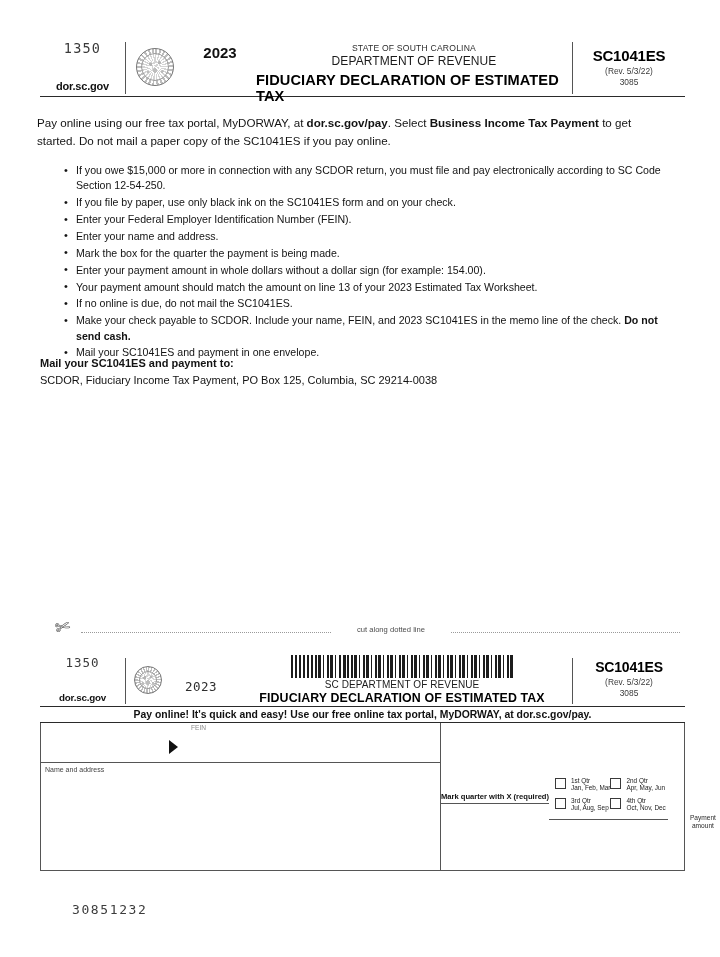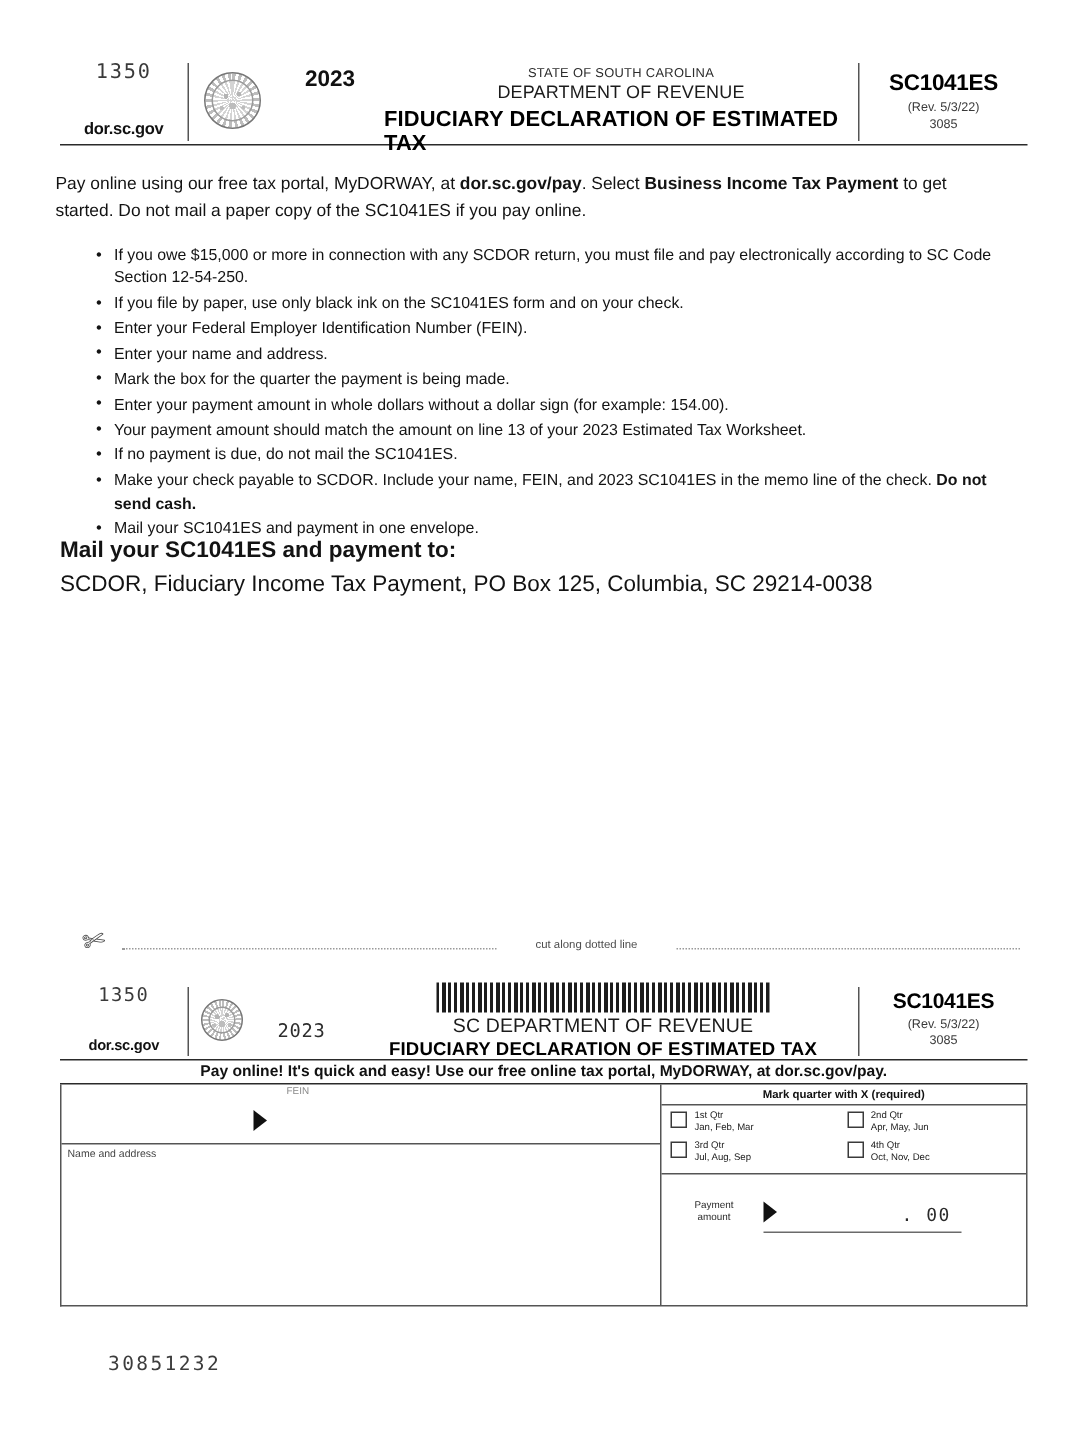--- a/index.html
+++ b/index.html
@@ -187,21 +187,21 @@
     font-size: 11px;
     color: #131313;
   }
   .bullets .li b { font-weight: bold; }
 
   .mailto {
     position: absolute;
     left: 40px;
     top: 355px;
     width: 600px;
-    font-size: 15px;
+    font-size: 11px;
     line-height: 1.55;
     color: #131313;
   }
   .mailto .mt-title { font-weight: bold; }
 
   
   .cutwrap {
     position: absolute;
     left: 55px;
     top: 622px;
@@ -299,21 +299,21 @@
   .barcode {
     width: 222px;
     height: 23px;
     background-image:
       repeating-linear-gradient(90deg,
         #1c1c1c 0px, #1c1c1c 2px, #ffffff 2px, #ffffff 3.5px,
         #1c1c1c 3.5px, #1c1c1c 6.5px, #ffffff 6.5px, #ffffff 8px,
         #1c1c1c 8px, #1c1c1c 9.5px, #ffffff 9.5px, #ffffff 12px);
   }
   .v-dept {
-    font-size: 13px;
+    font-size: 10px;
     color: #1b1b1b;
     margin-top: 1px;
     letter-spacing: 0.1px;
   }
   .v-title {
     font-size: 12.4px;
     font-weight: bold;
     color: #000;
     margin-top: 1px;
     letter-spacing: 0.1px;
@@ -390,22 +390,22 @@
   .addr-label {
     position: absolute;
     left: 4px;
     top: 3px;
     font-size: 7px;
     color: #444;
   }
   .v-bodyright {
     flex: 1;
     display: flex;
-    flex-direction: column;
-    box-sizing: border-box;
+    box-sizing: border-box;
+    align-items: center;
   }
   .qtr-title {
     height: 13px;
     border-bottom: 1.2px solid #555;
     display: flex;
     align-items: center;
     justify-content: center;
     font-size: 7.6px;
     font-weight: bold;
     color: #111;
@@ -524,21 +524,21 @@
   </div>
 
   <div class="bullets">
     <div class="li"><span>If you owe $15,000 or more in connection with any SCDOR return, you must file and pay electronically according to SC Code Section 12-54-250.</span></div>
     <div class="li"><span>If you file by paper, use only black ink on the SC1041ES form and on your check.</span></div>
     <div class="li"><span>Enter your Federal Employer Identification Number (FEIN).</span></div>
     <div class="li"><span>Enter your name and address.</span></div>
     <div class="li"><span>Mark the box for the quarter the payment is being made.</span></div>
     <div class="li"><span>Enter your payment amount in whole dollars without a dollar sign (for example: 154.00).</span></div>
     <div class="li"><span>Your payment amount should match the amount on line 13 of your 2023 Estimated Tax Worksheet.</span></div>
-    <div class="li"><span>If no payment is due, do not mail the SC1041ES.</span></div>
+    <div class="li"><span>If no online is due, do not mail the SC1041ES.</span></div>
     <div class="li"><span>Make your check payable to SCDOR. Include your name, FEIN, and 2023 SC1041ES in the memo line of the check. </span><b>Do not send cash.</b></div>
     <div class="li"><span>Mail your SC1041ES and payment in one envelope.</span></div>
   </div>
 
   <div class="mailto">
     <div class="mt-title">Mail your SC1041ES and payment to:</div>
     <div>SCDOR, Fiduciary Income Tax Payment, PO Box 125, Columbia, SC 29214-0038</div>
   </div>
 
   <div class="cutwrap">

